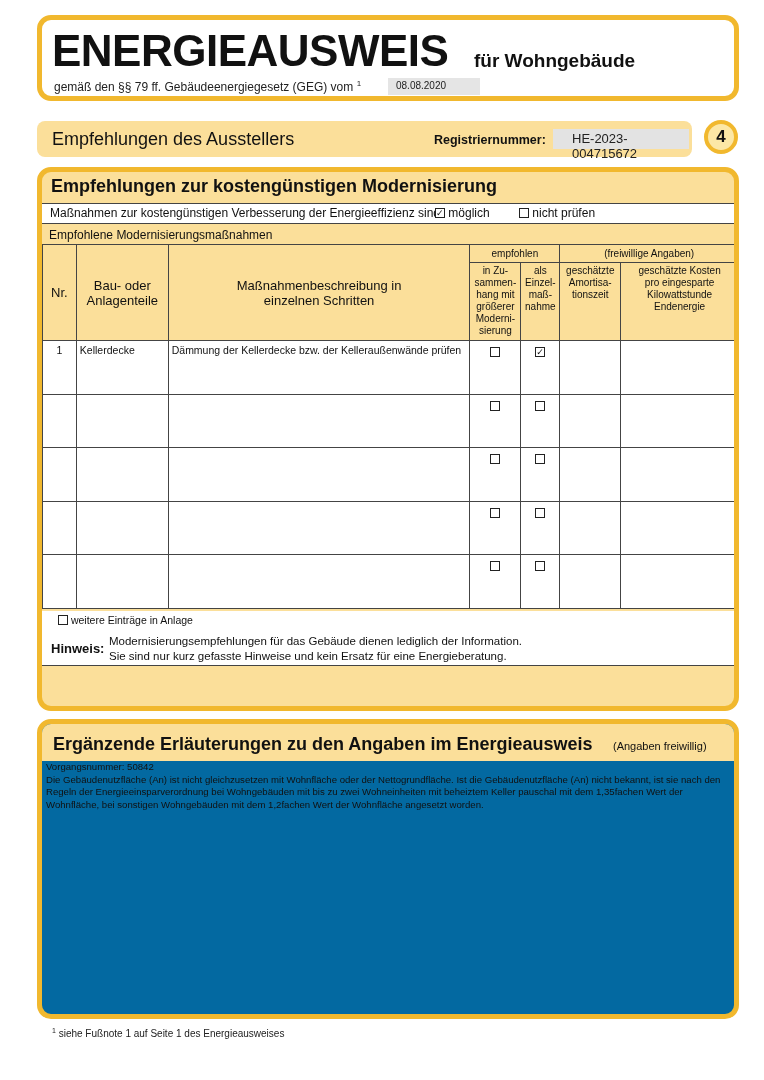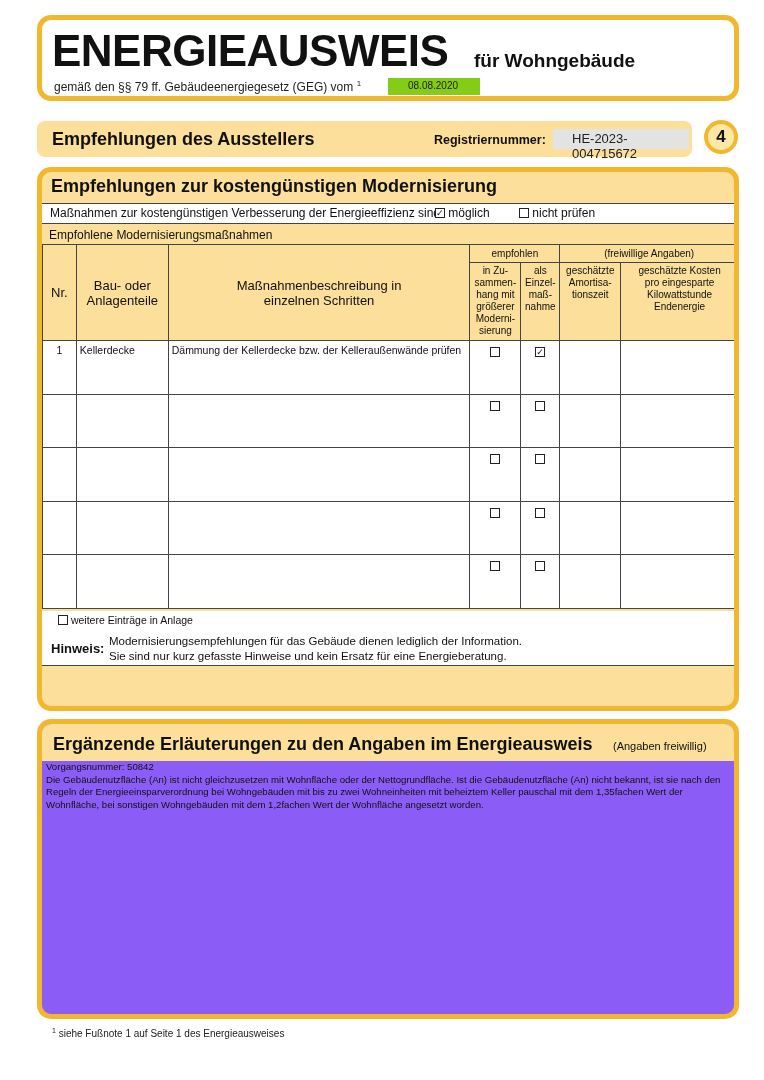--- a/index.html
+++ b/index.html
@@ -7,27 +7,27 @@
   body { font-family: "Liberation Sans", sans-serif; color: #111; position: relative; }
 
   .header-box {
     position: absolute; left: 37px; top: 15px; width: 702px; height: 86px;
     border: 5px solid #f1b82e; border-radius: 14px; background: #fff;
   }
   .title-main { position: absolute; left: 10px; top: 6px; font-size: 44px; font-weight: bold; letter-spacing: -0.5px; color: #111; }
   .title-sub { position: absolute; left: 432px; top: 30px; font-size: 19px; font-weight: bold; color: #111; }
   .title-line { position: absolute; left: 12px; top: 59px; font-size: 12px; color: #222; }
   .title-line sup { font-size: 8px; }
-  .date-field { position: absolute; left: 346px; top: 58px; width: 92px; height: 17px; background: #84cc16; font-size: 10px; padding: 2px 20px; color: #222; }
+  .date-field { position: absolute; left: 346px; top: 58px; width: 92px; height: 17px; background: #e5e5e5; font-size: 10px; padding: 2px 8px; color: #222; }
 
   .section-bar {
     position: absolute; left: 37px; top: 121px; width: 655px; height: 36px;
     background: #fbdf9a; border-radius: 8px;
   }
-  .section-bar .st { position: absolute; left: 15px; top: 8px; font-size: 18px; font-weight: bold; color: #111; }
+  .section-bar .st { position: absolute; left: 15px; top: 8px; font-size: 18px; font-weight: normal; color: #111; }
   .section-bar .rl { position: absolute; left: 397px; top: 12px; font-size: 12.5px; font-weight: bold; color: #111; }
   .section-bar .rv { position: absolute; left: 516px; top: 8px; width: 136px; height: 20px; background: #e3e3e3; font-size: 13px; padding: 2px 19px; color: #222; }
   .page-badge {
     position: absolute; left: 704px; top: 120px; width: 34px; height: 34px; border-radius: 50%;
     border: 4px solid #f1b82e; background: #fce7a6; text-align: center; font-size: 17px; font-weight: bold; line-height: 26px; color: #111;
   }
 
   .panel {
     position: absolute; left: 37px; top: 167px; width: 702px; height: 544px;
     border: 5px solid #f1b82e; border-radius: 14px; background: #fbdf9a; overflow: hidden;
@@ -56,21 +56,21 @@
   .hinweis-row { position: absolute; left: 0; right: 0; top: 459px; height: 34px; background: #fff; color: #111; }
   .hinweis-label { position: absolute; left: 9px; top: 10px; font-size: 13px; font-weight: bold; }
   .hinweis-text { position: absolute; left: 67px; top: 3px; font-size: 11.5px; line-height: 15px; }
   .genauer-row { position: absolute; left: 0; right: 0; top: 493px; height: 46px; background: #fff; color: #111; }
   .genauer-label { position: absolute; left: 13px; top: 8px; font-size: 11.5px; line-height: 14px; width: 240px; }
   .genauer-div { position: absolute; left: 265px; top: 0; bottom: 0; border-left: 1px solid #444; }
   .genauer-value { position: absolute; left: 267px; top: 16px; font-size: 10.5px; }
 
   .panel2 {
     position: absolute; left: 37px; top: 719px; width: 702px; height: 300px;
-    border: 5px solid #f1b82e; border-radius: 14px; background: #8b5cf6; overflow: hidden;
+    border: 5px solid #f1b82e; border-radius: 14px; background: #0369a1; overflow: hidden;
   }
   .panel2-head { position: absolute; left: 0; right: 0; top: 0; height: 37px; background: #fbdf9a; }
   .panel2-title { position: absolute; left: 11px; top: 10px; font-size: 18px; font-weight: bold; color: #111; }
   .panel2-note { position: absolute; left: 571px; top: 16px; font-size: 11px; color: #111; }
   .panel2-body { position: absolute; left: 4px; top: 37px; right: 4px; font-size: 9.6px; line-height: 12.6px; color: #111; }
 
   .footnote { position: absolute; left: 52px; top: 1027px; font-size: 10px; color: #222; }
   .footnote sup { font-size: 7px; }
 </style>
 </head>

